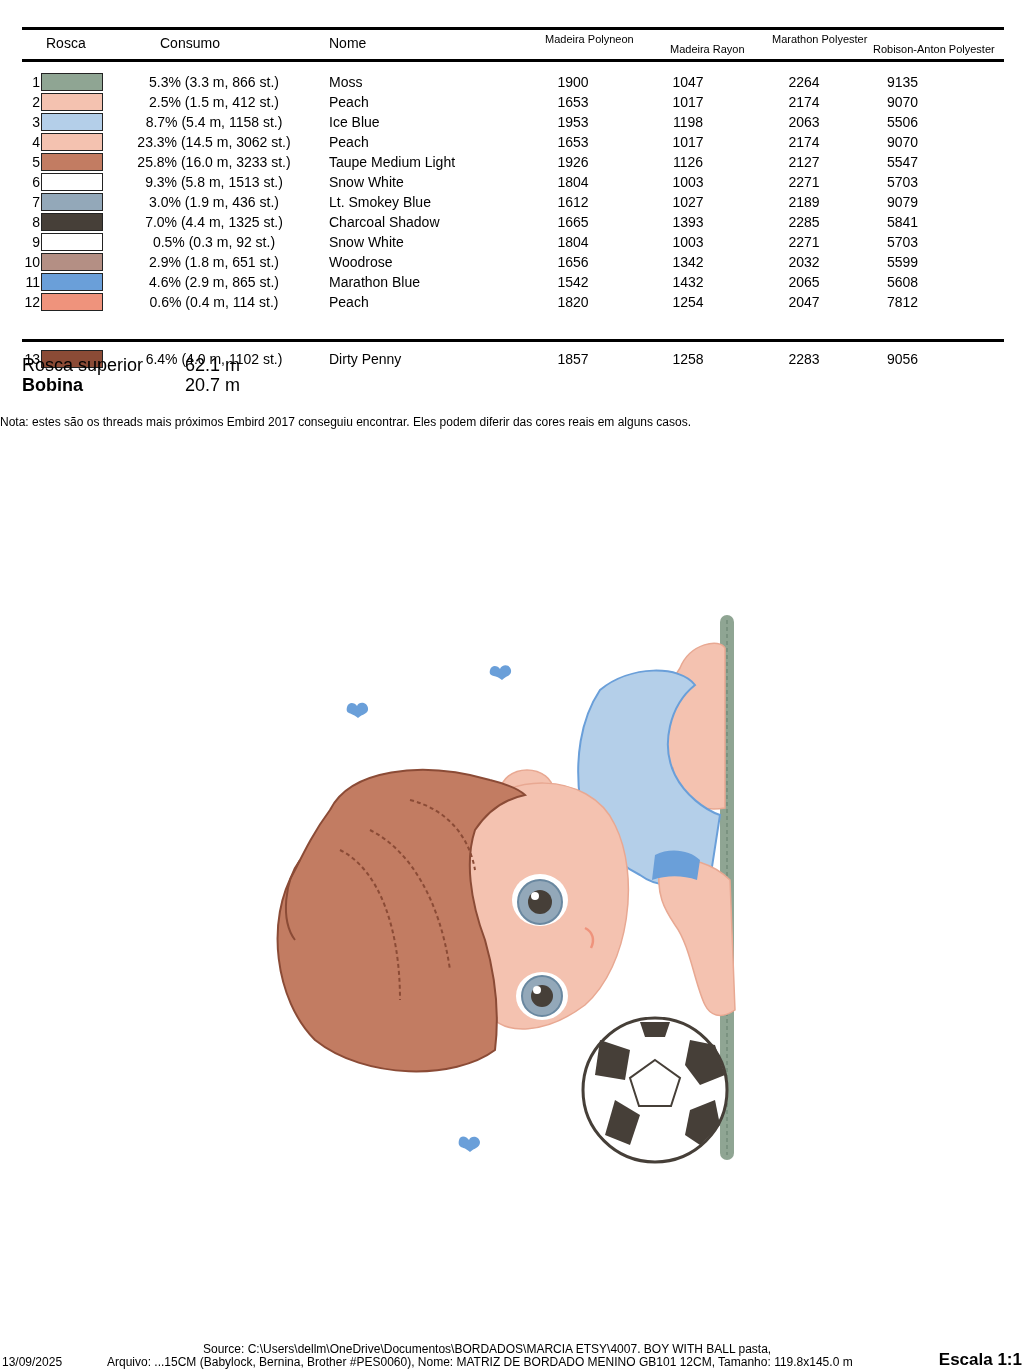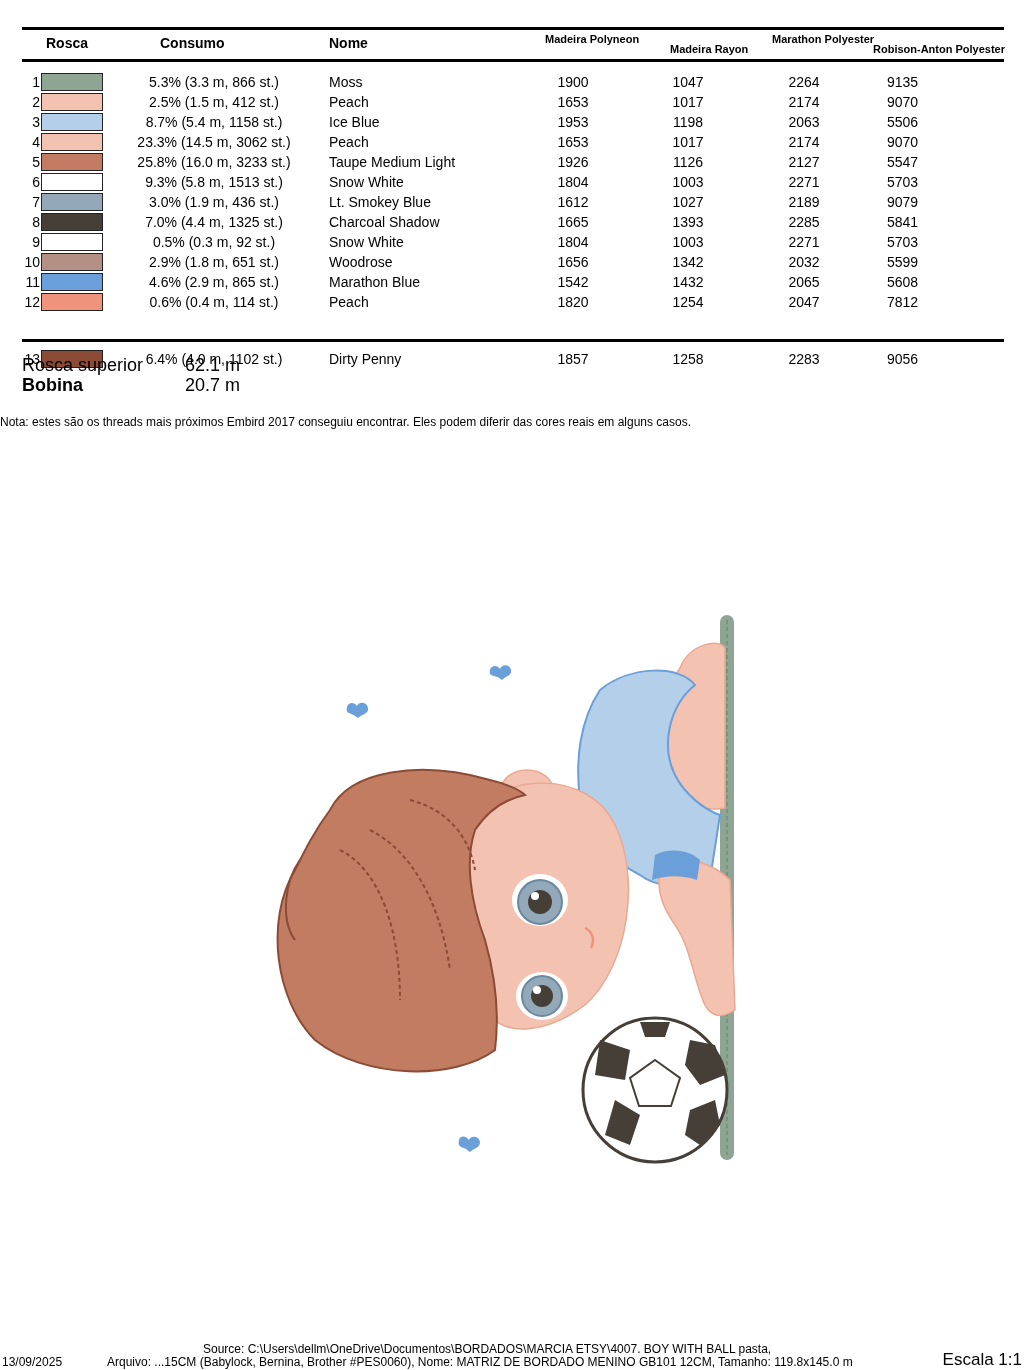--- a/index.html
+++ b/index.html
@@ -1,33 +1,33 @@
 <!DOCTYPE html>
 <html><head>
 <meta charset="utf-8">
 <style>
   html, body { margin:0; padding:0; background:#ffffff; }
   body { width:1024px; height:1370px; position:relative; overflow:hidden;
          font-family:"Liberation Sans", "DejaVu Sans", sans-serif; color:#000; }
   .rule { position:absolute; left:22px; width:982px; height:3px; background:#000; }
-  .hdr { position:absolute; font-weight:bold; font-size:14px; }
+  .hdr { position:absolute; font-weight:normal; font-size:14px; }
   .hdr.small { font-size:11px;padding-left:29px; }
   .row { position:absolute; left:0; width:1024px; height:20px; font-size:14px; }
   .row .num { position:absolute; left:0; width:40px; text-align:right; top:2px; }
   .row .sw { position:absolute; left:41px; top:1px; width:60px; height:16px; border:1px solid #222; }
   .row .cons { position:absolute; left:108px; width:212px; text-align:center; top:2px; }
   .row .name { position:absolute; left:329px; top:2px; }
   .row .c1 { position:absolute; left:540px; width:66px; text-align:center; top:2px; }
   .row .c2 { position:absolute; left:655px; width:66px; text-align:center; top:2px; }
   .row .c3 { position:absolute; left:771px; width:66px; text-align:center; top:2px; }
   .row .c4 { position:absolute; left:887px; width:66px; text-align:left; top:2px; }
   .tot { position:absolute; font-size:18px;text-align:right; }
   .note { position:absolute; left:0; top:415px; font-size:12px; }
   .footer { position:absolute; font-size:12px; white-space:nowrap;text-align:center; }
-  .scale { position:absolute; right:2px; top:1350px; font-size:17px; font-weight:normal; }
+  .scale { position:absolute; right:2px; top:1350px; font-size:17px; font-weight:bold; }
   .design { position:absolute; left:0; top:0; width:1024px; height:1370px; }
 </style>
 </head>
 <body>
 
 <div class="rule" style="top:27px;"></div>
 <div class="rule" style="top:59px;"></div>
 
 <div class="hdr" style="left:46px; top:35px;">Rosca</div>
 <div class="hdr" style="left:160px; top:35px;">Consumo</div>

